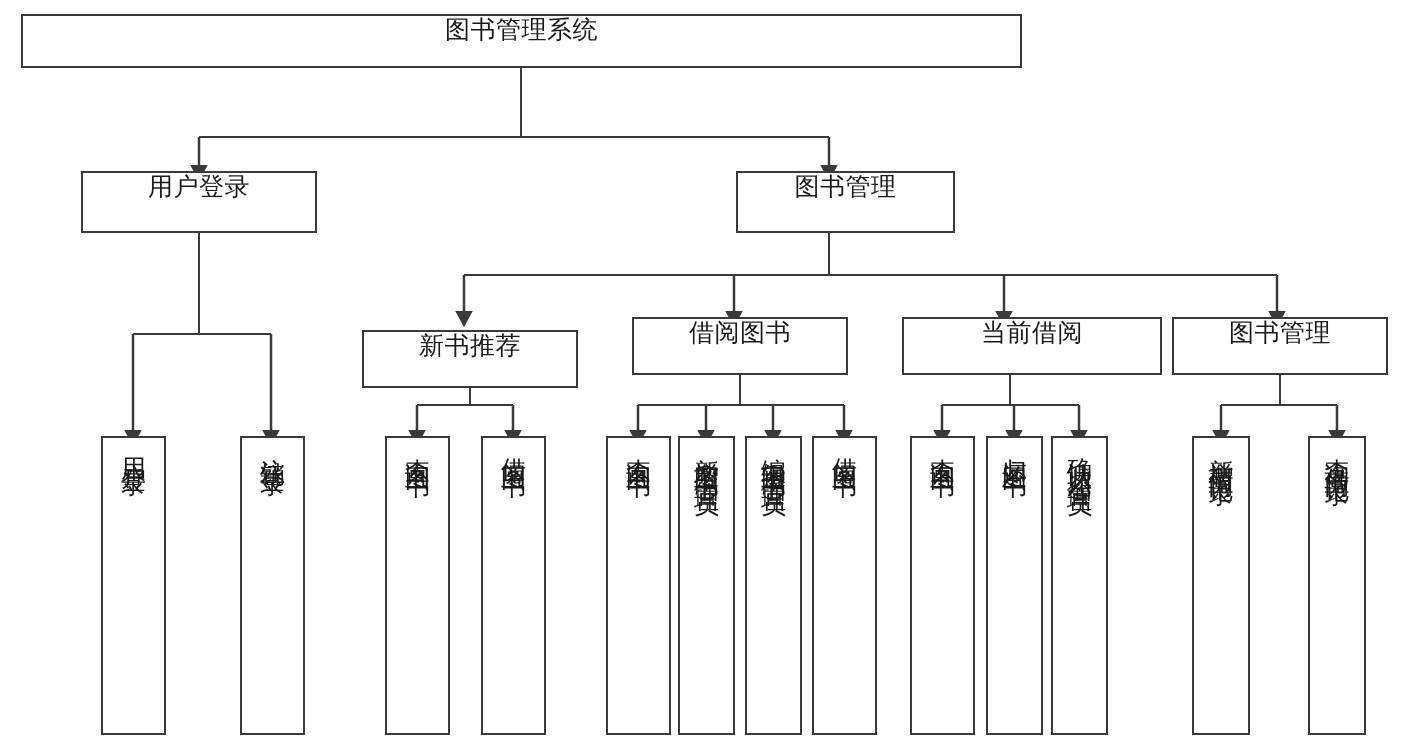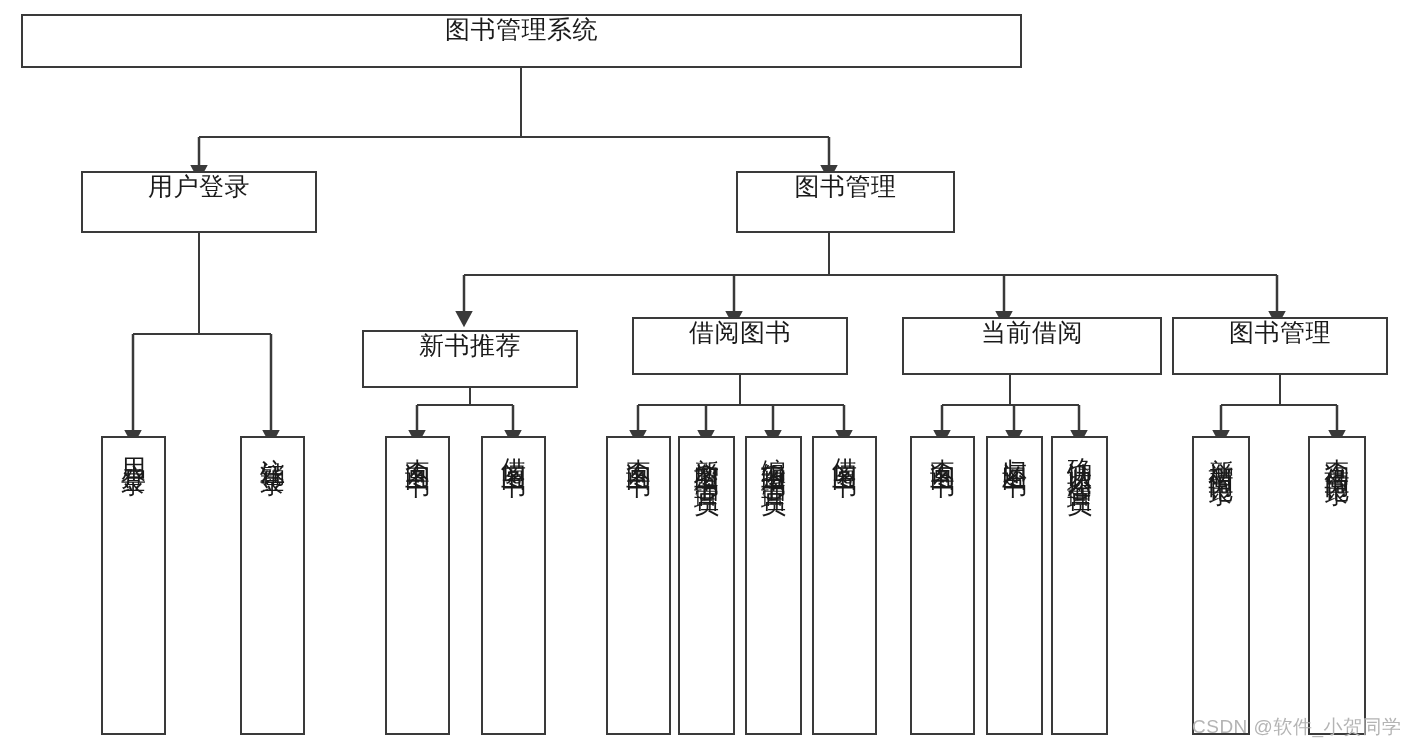--- a/index.html
+++ b/index.html
@@ -167,14 +167,13 @@
       <div class="node vertical" style="left: 1051px; top: 436px; width: 57px; height: 299px;">
         <span class="node-label">确认归还（管理员）</span>
       </div>
       <div class="node vertical" style="left: 1192px; top: 436px; width: 58px; height: 299px;">
         <span class="node-label">新增借阅记录</span>
       </div>
       <div class="node vertical" style="left: 1308px; top: 436px; width: 58px; height: 299px;">
         <span class="node-label">查询借阅记录</span>
       </div>
     </div>
-  <div class="watermark" style="left: 1192px; top: 714px;">CSDN @软件_小贺同学</div>
 </div>
 
 </body></html>

